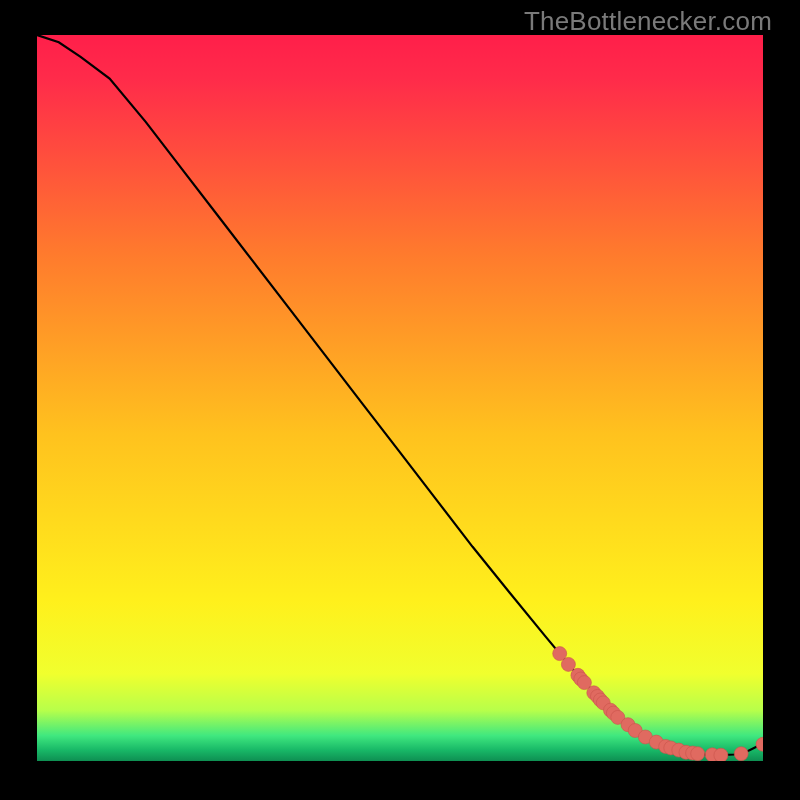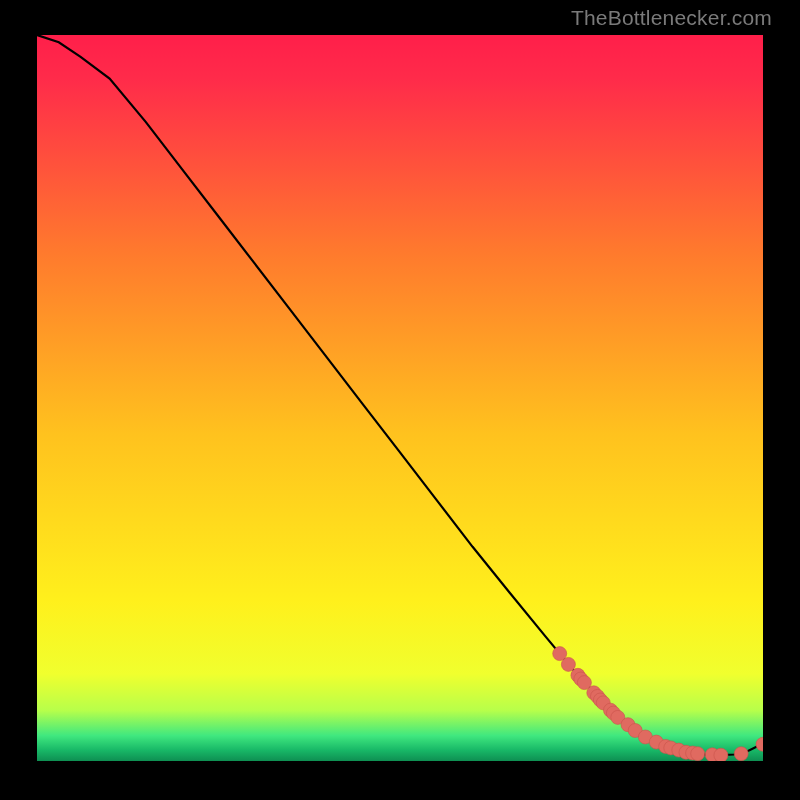--- a/index.html
+++ b/index.html
@@ -23,21 +23,21 @@
     top: 35px;
     width: 726px;
     height: 726px;
     overflow: hidden;
   }
   .credit {
     position: absolute;
     top: 6px;
     right: 28px;
     color: #7a7a7a;
-    font-size: 21px;
+    font-size: 26px;
     letter-spacing: 0.2px;
     font-weight: 500;
   }
   svg {
     display: block;
     width: 726px;
     height: 726px;
   }
 </style>
 </head>

